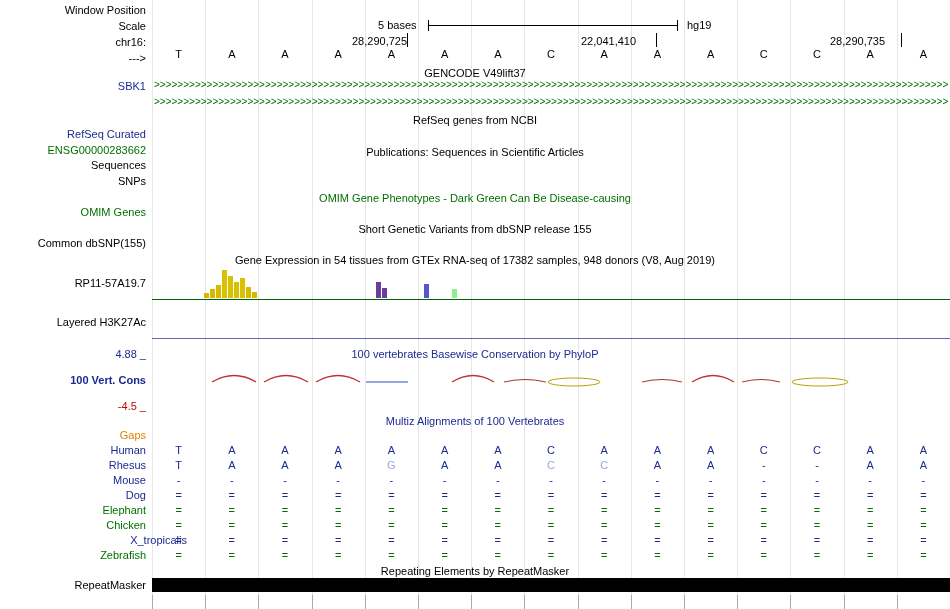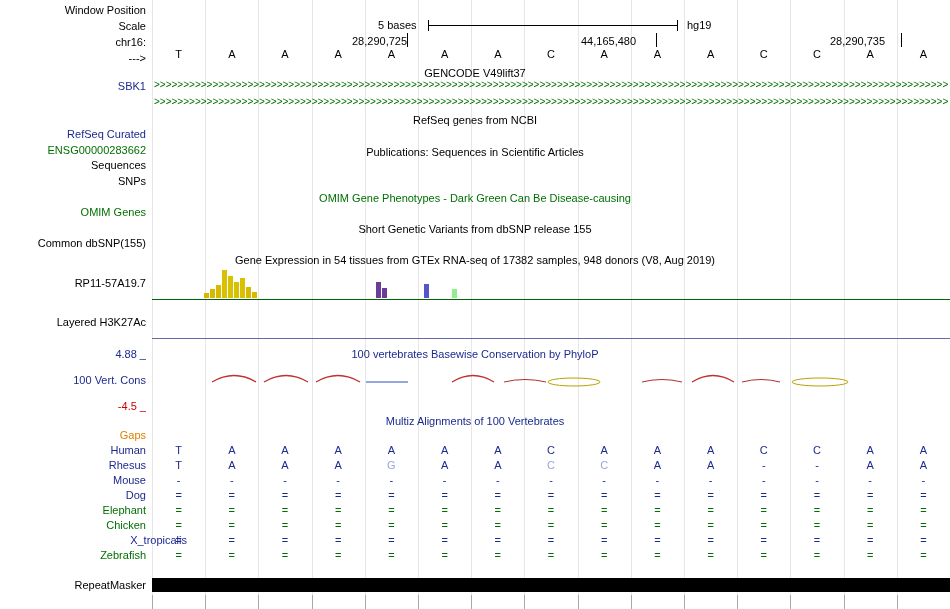--- a/index.html
+++ b/index.html
@@ -71,21 +71,21 @@
 
 
   <div class="abs" style="left:378px;top:19px;">5 bases</div>
   <div class="ruler-line" style="left:428px;top:25px;width:249px;height:1px;"></div>
   <div class="tickline" style="left:428px;top:20px;height:11px;"></div>
   <div class="tickline" style="left:677px;top:20px;height:11px;"></div>
   <div class="abs" style="left:687px;top:19px;">hg19</div>
 
   <div class="abs" style="left:332px;top:35px;margin-left:20px;">28,290,725</div>
   <div class="tickline" style="left:407px;top:33px;height:14px;"></div>
-  <div class="abs" style="left:581px;top:35px;">44,165,480</div>
+  <div class="abs" style="left:581px;top:35px;">22,041,410</div>
   <div class="tickline" style="left:656px;top:33px;height:14px;"></div>
   <div class="abs" style="left:830px;top:35px;">28,290,735</div>
   <div class="tickline" style="left:901px;top:33px;height:14px;"></div>
 
   <div class="baseRow" style="top:48px;" id="seq-row">
       <span style="left: 14.6px;">T</span>
       <span style="left: 67.8px;">A</span>
       <span style="left: 121px;">A</span>
       <span style="left: 174.2px;">A</span>
       <span style="left: 227.4px;">A</span>
@@ -138,21 +138,21 @@
       <div class="bar" style="left: 272px; width: 5px; height: 14px; background: rgb(85, 85, 204);"></div>
       <div class="bar" style="left: 300px; width: 5px; height: 9px; background: rgb(144, 238, 144);"></div>
     </div>
   <div class="hrule" style="left:152px;top:299px;width:798px;background:#006400;"></div>
 
   <div class="lbl" style="left:0;top:316px;width:146px;">Layered H3K27Ac</div>
   <div class="hrule" style="left:152px;top:338px;width:798px;background:#6666aa;"></div>
 
   <div class="title-c blue" style="top:348px;left:0;">100 vertebrates Basewise Conservation by PhyloP</div>
   <div class="lbl blue" style="left:0;top:348px;width:146px;">4.88 _</div>
-  <div class="lbl blue" style="left:0;top:374px;width:146px;">100 Vert. Cons</div>
+  <div class="lbl blue" style="left:0;top:374px;width:146px;font-weight:bold;">100 Vert. Cons</div>
   <div class="lbl red" style="left:0;top:400px;width:146px;">-4.5 _</div>
   <svg class="abs" style="left:152px;top:352px;" width="798" height="62" id="cons-svg">
       <path d="M60 30 Q82 17 104 30" fill="none" stroke="#c03030" stroke-width="1.4"></path>
       <path d="M112 30 Q134 17 156 30" fill="none" stroke="#c03030" stroke-width="1.4"></path>
       <path d="M164 30 Q186 17 208 30" fill="none" stroke="#c03030" stroke-width="1.4"></path>
       <path d="M214 30 L256 30" fill="none" stroke="#2b4fbf"></path>
       <path d="M300 30 Q321 17 342 30" fill="none" stroke="#c03030" stroke-width="1.4"></path>
       <path d="M352 30 Q373 25 394 30" fill="none" stroke="#b03030"></path>
       <ellipse cx="422" cy="30" rx="26" ry="4" fill="none" stroke="#b8a000"></ellipse>
       <path d="M490 30 Q510 25 530 30" fill="none" stroke="#b03030"></path>
@@ -307,20 +307,21 @@
         <span style="left: 440.2px; color: rgb(0, 112, 0);">=</span>
         <span style="left: 493.4px; color: rgb(0, 112, 0);">=</span>
         <span style="left: 546.6px; color: rgb(0, 112, 0);">=</span>
         <span style="left: 599.8px; color: rgb(0, 112, 0);">=</span>
         <span style="left: 653px; color: rgb(0, 112, 0);">=</span>
         <span style="left: 706.2px; color: rgb(0, 112, 0);">=</span>
         <span style="left: 759.4px; color: rgb(0, 112, 0);">=</span>
       </div>
     </div>
 
+  <div class="title-c" style="top:565px;left:0;">Repeating Elements by RepeatMasker</div>
   <div class="lbl" style="left:0;top:579px;width:146px;">RepeatMasker</div>
   <div class="repeat-bar" style="top:578px;"></div>
 
   <div class="bottom-ticks" id="bottom-ticks">
       <i style="left: 0px;"></i>
       <i style="left: 53px;"></i>
       <i style="left: 106px;"></i>
       <i style="left: 160px;"></i>
       <i style="left: 213px;"></i>
       <i style="left: 266px;"></i>

